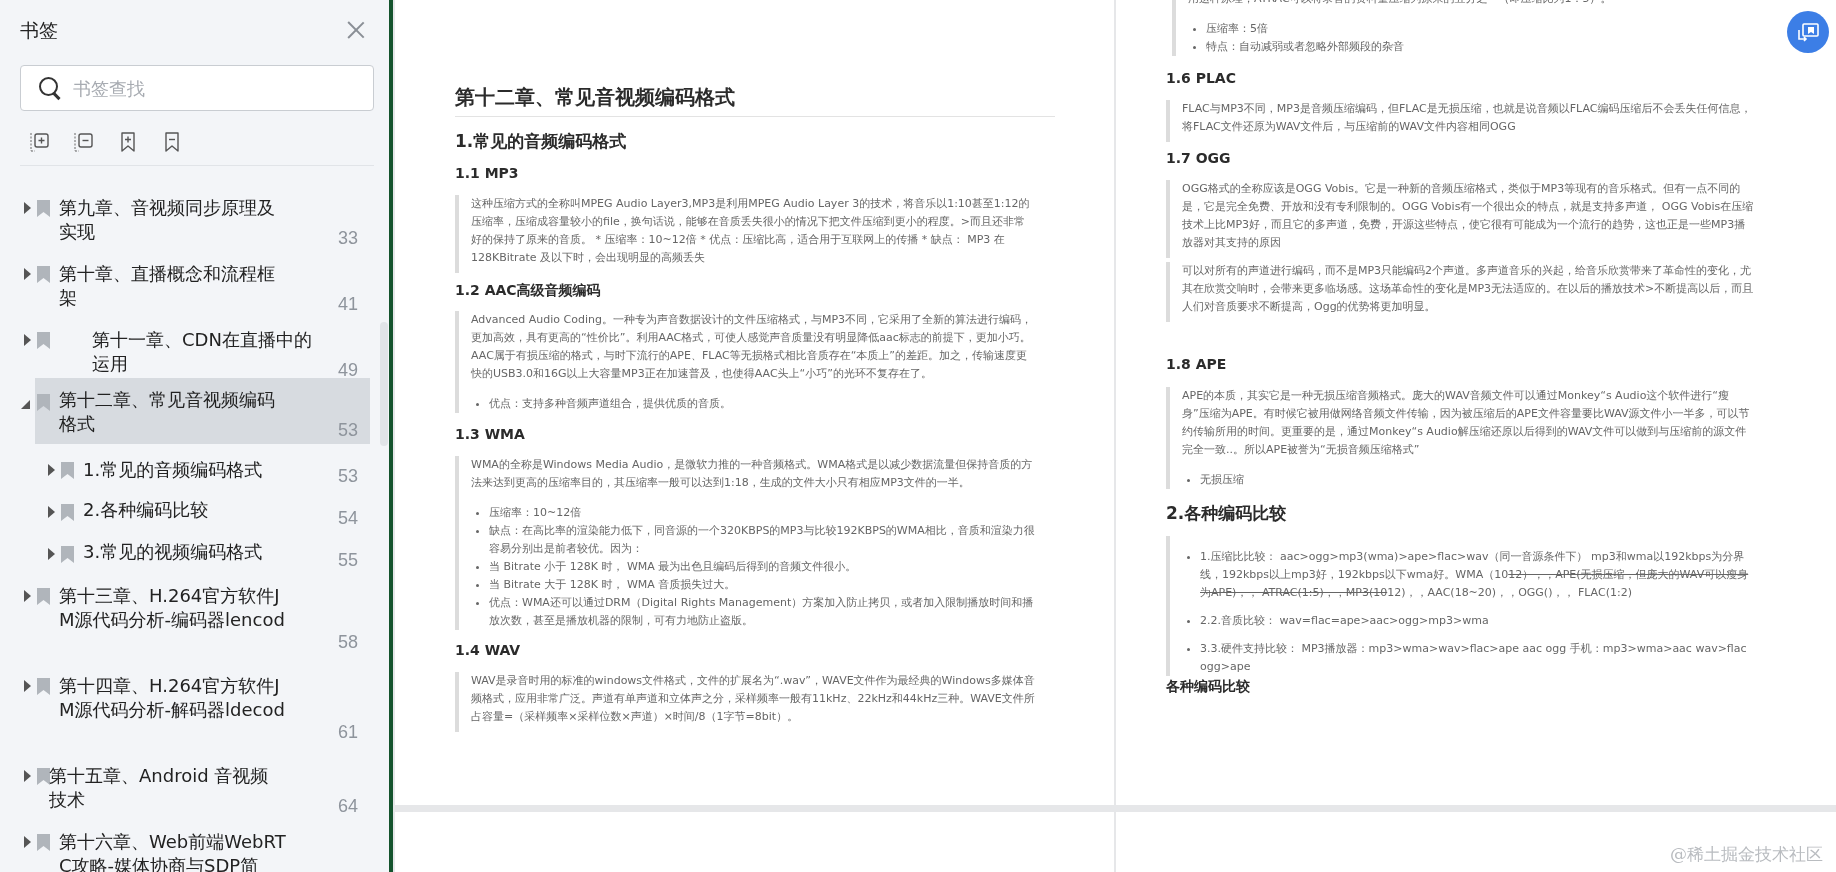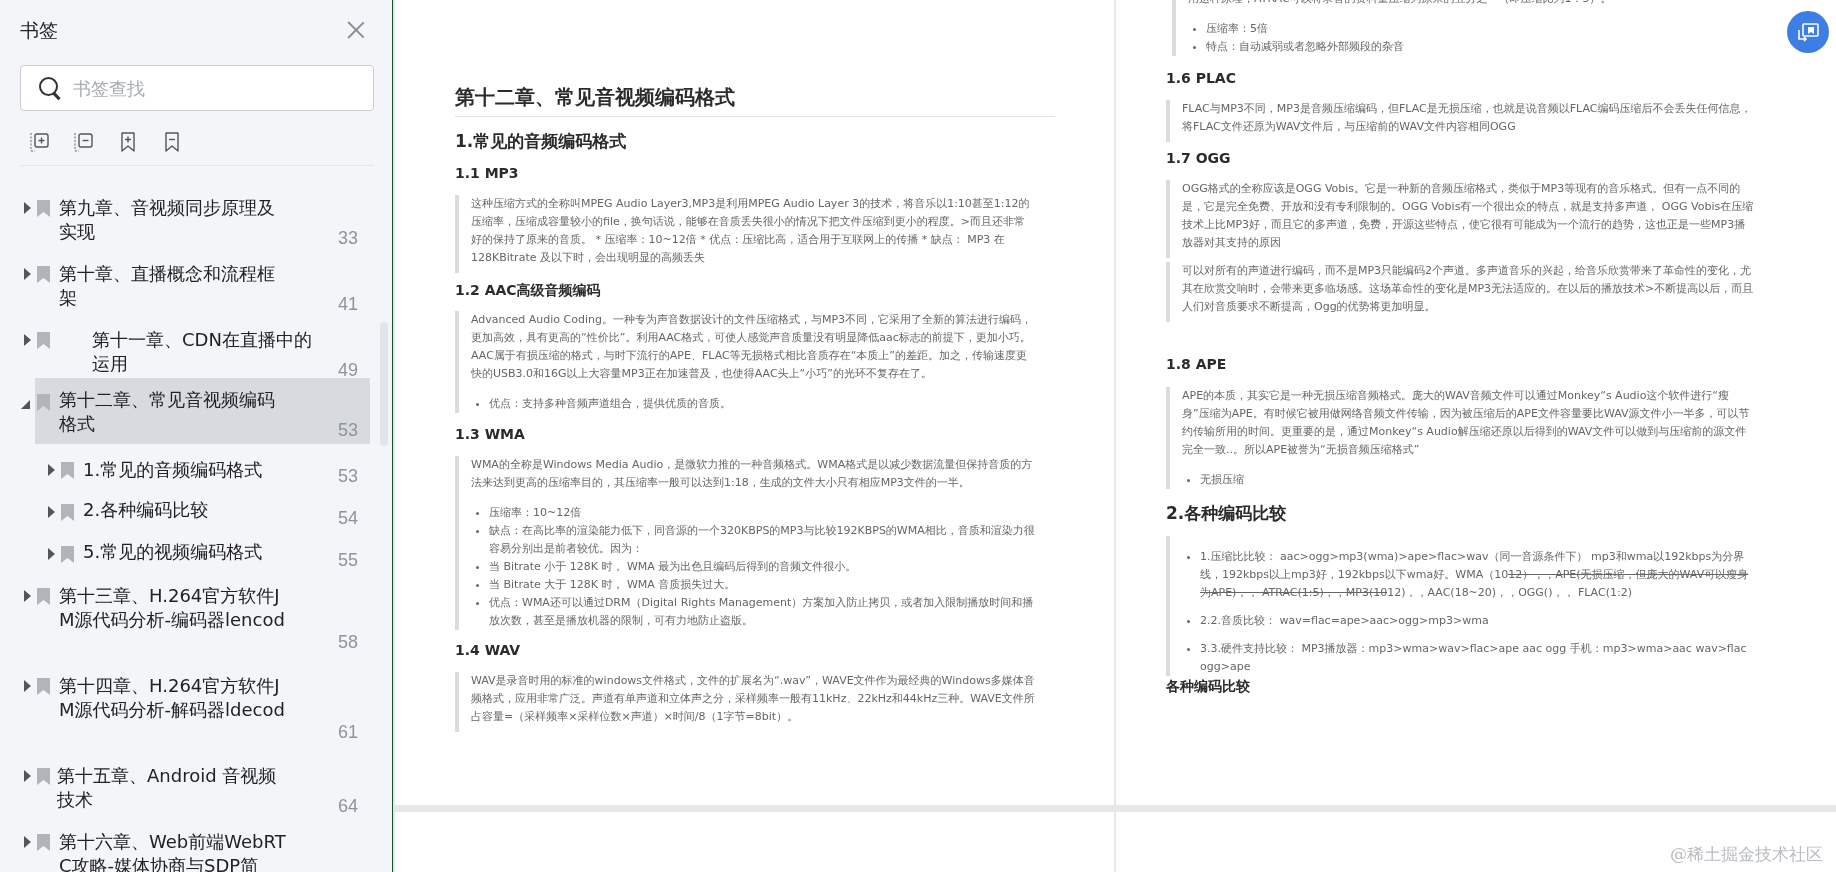--- a/index.html
+++ b/index.html
@@ -1,19 +1,19 @@
 <!DOCTYPE html>
 <html><head>
 <meta charset="utf-8">
 <style>
   * { box-sizing: border-box; margin: 0; padding: 0; }
   html, body { width: 1836px; height: 872px; overflow: hidden; background: #e6e7e9; font-family: "DejaVu Sans", "Liberation Sans", sans-serif; }
 
   
-  .sidebar { position: absolute; left: 0; top: 0; width: 393px; height: 872px; background: #f3f5f8; border-right: 1px solid #14532d; }
+  .sidebar { position: absolute; left: 0; top: 0; width: 393px; height: 872px; background: #f3f5f8; border-right: 4px solid #14532d; }
   .sb-title { position: absolute; left: 20px; top: 18px; font-size: 19px; color: #222; }
   .sb-close { position: absolute; left: 344px; top: 18px; width: 24px; height: 24px; cursor: pointer; }
   .sb-close::before, .sb-close::after { content: ""; position: absolute; left: 11px; top: 1px; width: 1.5px; height: 22px; background: #8a8f96; }
   .sb-close::before { transform: rotate(45deg); }
   .sb-close::after { transform: rotate(-45deg); }
 
   .sb-search { position: absolute; left: 20px; top: 65px; width: 354px; height: 46px; background: #fff; border: 1px solid #c9cdd2; border-radius: 4px; display: flex; align-items: center; }
   .sb-search .mag { width: 22px; height: 22px; margin-left: 18px; position: relative; }
   .sb-search .mag::before { content: ""; position: absolute; left: 0; top: 0; width: 15px; height: 15px; border: 2.5px solid #333; border-radius: 50%; }
   .sb-search .mag::after { content: ""; position: absolute; left: 15px; top: 15px; width: 8px; height: 2.5px; background: #333; transform: rotate(45deg); transform-origin: left center; }
@@ -151,21 +151,21 @@
         </svg>
       <span class="label" style="left:83px;top:6px;">2.各种编码比较</span>
       <span class="page" style="top:16px;">54</span>
     </div>
 
     <div class="node" style="top:354px;height:40px;">
       <span class="arrow" style="left:48px;"></span>
       <svg class="bm" style="left:61px;" viewBox="0 0 13 17">
           <path d="M0 0h13v17l-6.5-5L0 17z" fill="#b0b5bb"></path>
         </svg>
-      <span class="label" style="left:83px;top:6px;">5.常见的视频编码格式</span>
+      <span class="label" style="left:83px;top:6px;">3.常见的视频编码格式</span>
       <span class="page" style="top:16px;">55</span>
     </div>
 
     <div class="node" style="top:396px;height:80px;">
       <span class="arrow" style="left:24px;"></span>
       <svg class="bm" style="left:37px;" viewBox="0 0 13 17">
           <path d="M0 0h13v17l-6.5-5L0 17z" fill="#b0b5bb"></path>
         </svg>
       <span class="label" style="left:59px;top:8px;">第十三章、H.264官方软件JM源代码分析-编码器lencod</span>
       <span class="page" style="top:56px;">58</span>
@@ -178,21 +178,21 @@
         </svg>
       <span class="label" style="left:59px;top:8px;">第十四章、H.264官方软件JM源代码分析-解码器ldecod</span>
       <span class="page" style="top:56px;">61</span>
     </div>
 
     <div class="node" style="top:576px;height:56px;">
       <span class="arrow" style="left:24px;"></span>
       <svg class="bm" style="left:37px;" viewBox="0 0 13 17">
           <path d="M0 0h13v17l-6.5-5L0 17z" fill="#b0b5bb"></path>
         </svg>
-      <span class="label" style="left:57px;top:8px;">第十五章、Android 音视频技术</span>
+      <span class="label" style="left:49px;top:8px;">第十五章、Android 音视频技术</span>
       <span class="page" style="top:40px;">64</span>
     </div>
 
     <div class="node" style="top:642px;height:56px;">
       <span class="arrow" style="left:24px;"></span>
       <svg class="bm" style="left:37px;" viewBox="0 0 13 17">
           <path d="M0 0h13v17l-6.5-5L0 17z" fill="#b0b5bb"></path>
         </svg>
       <span class="label" style="left:59px;top:8px;">第十六章、Web前端WebRTC攻略-媒体协商与SDP简</span>
     </div>

